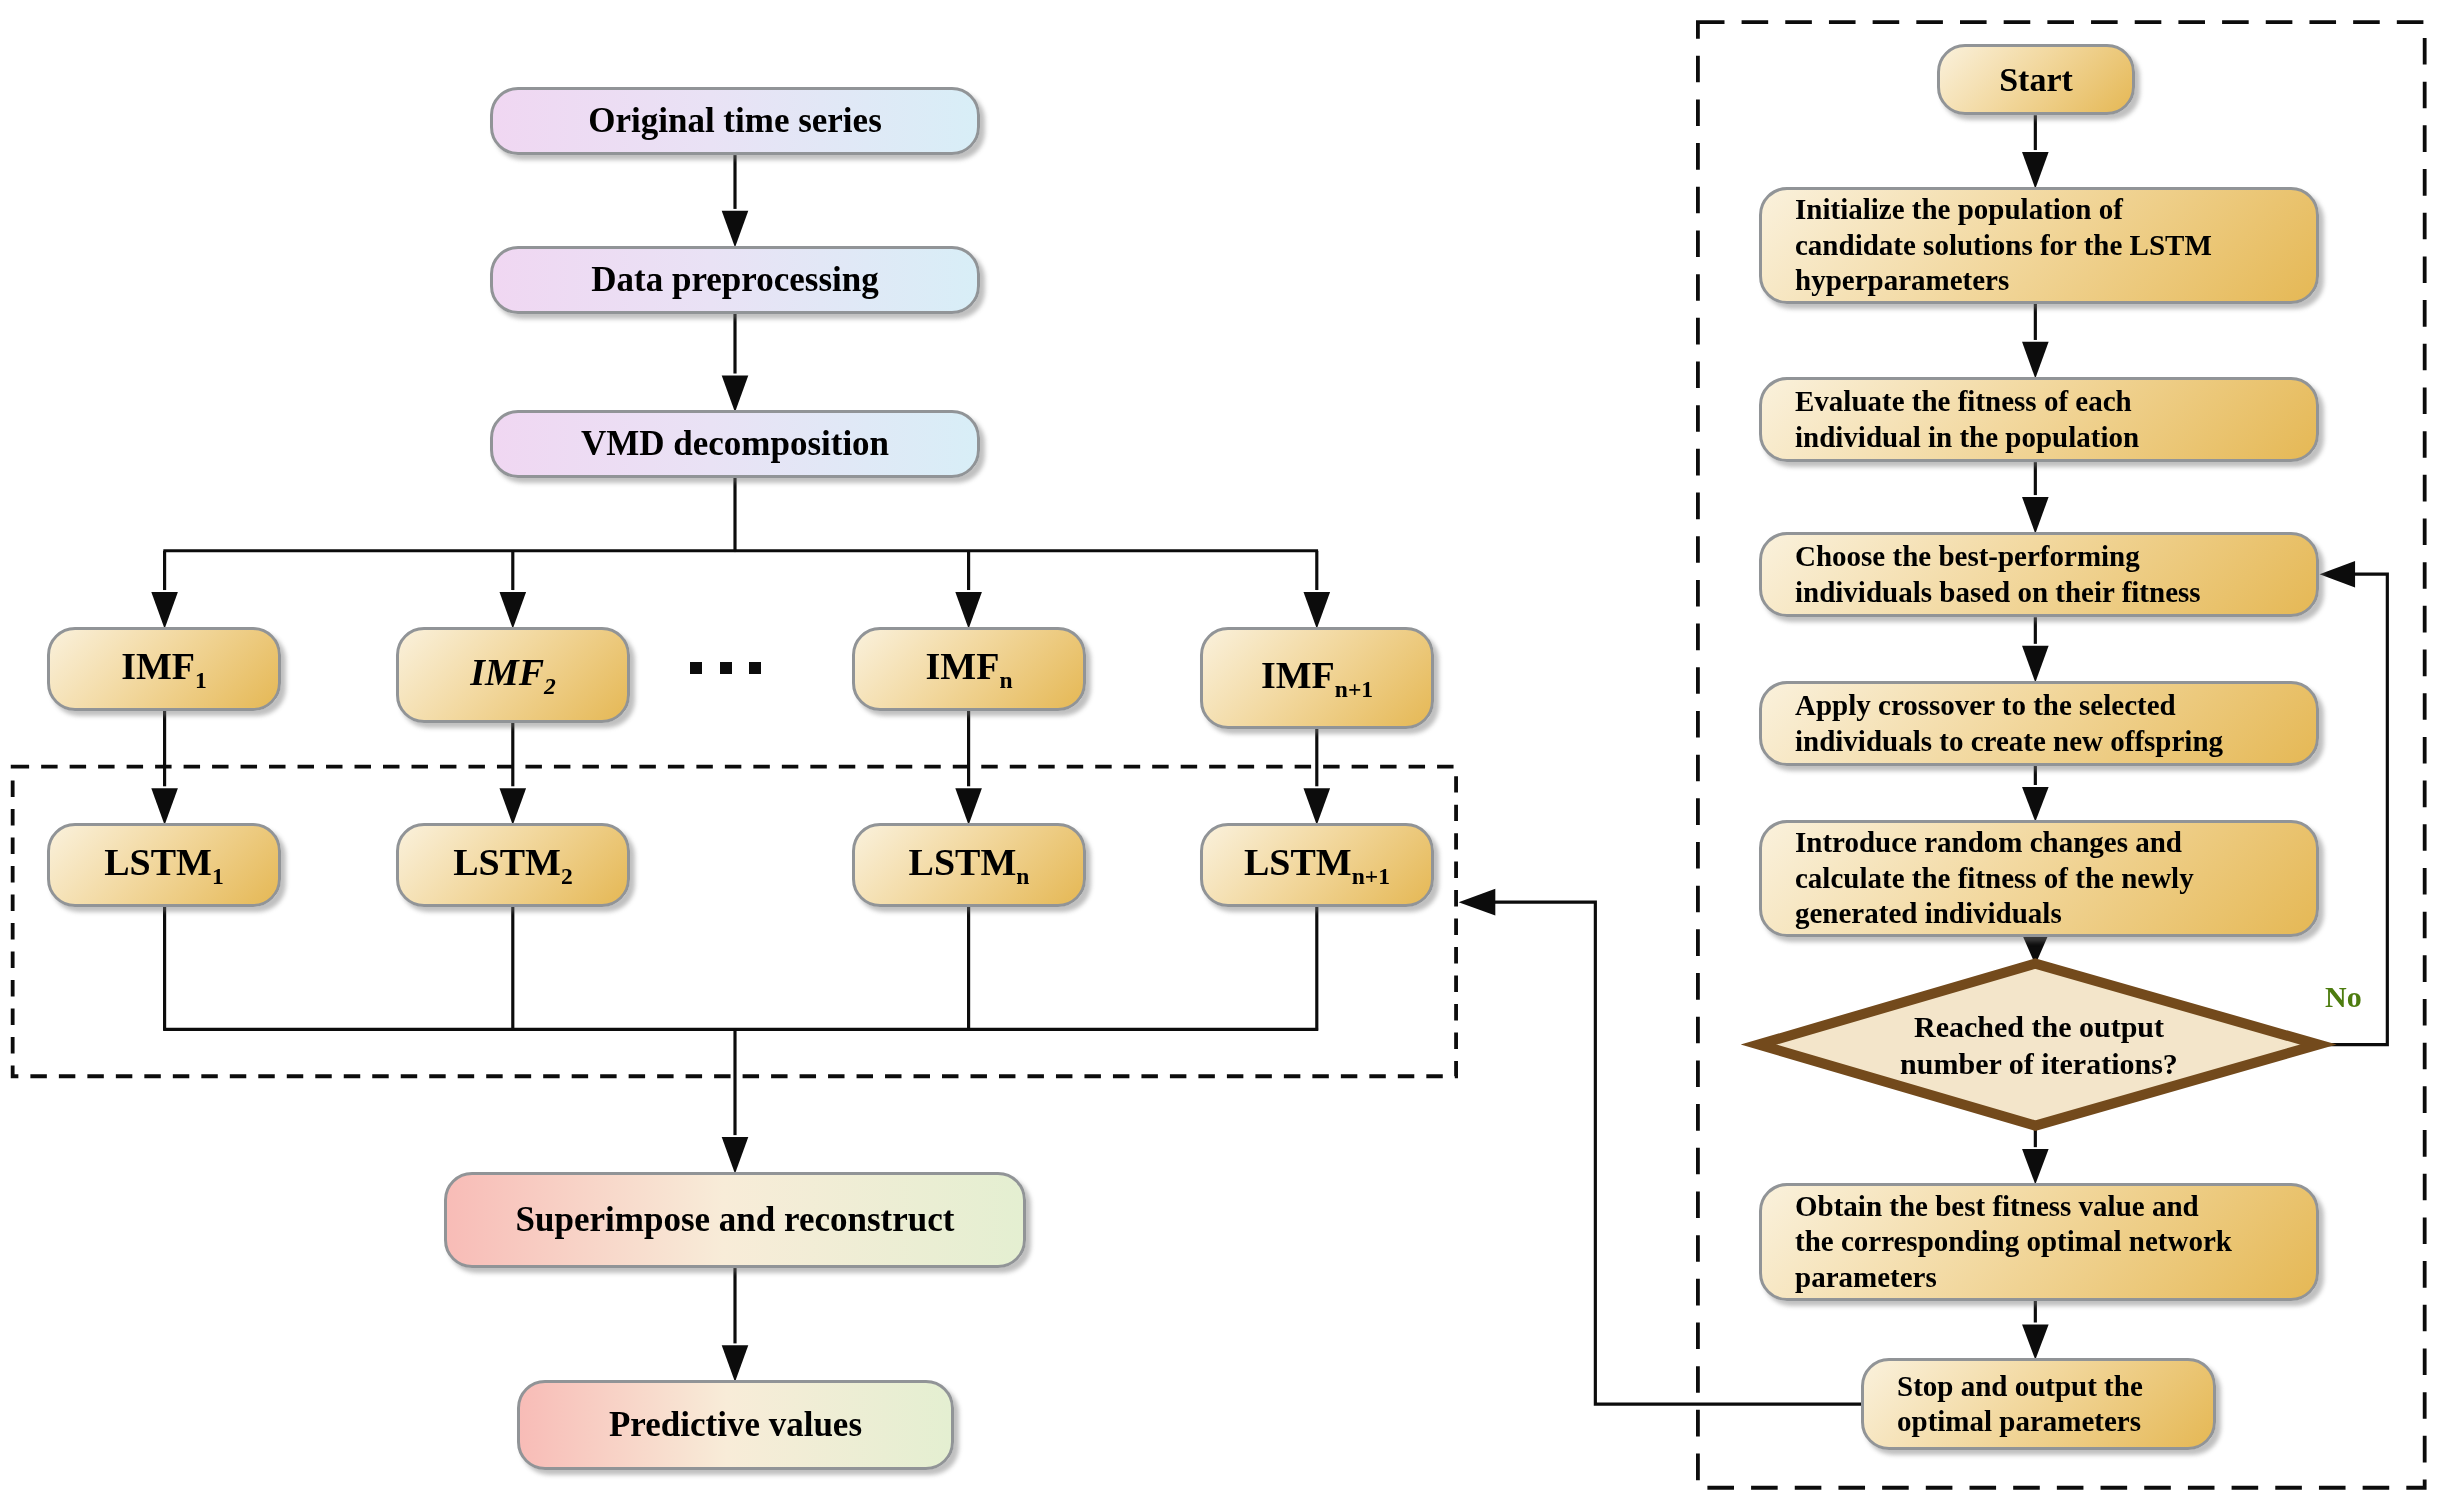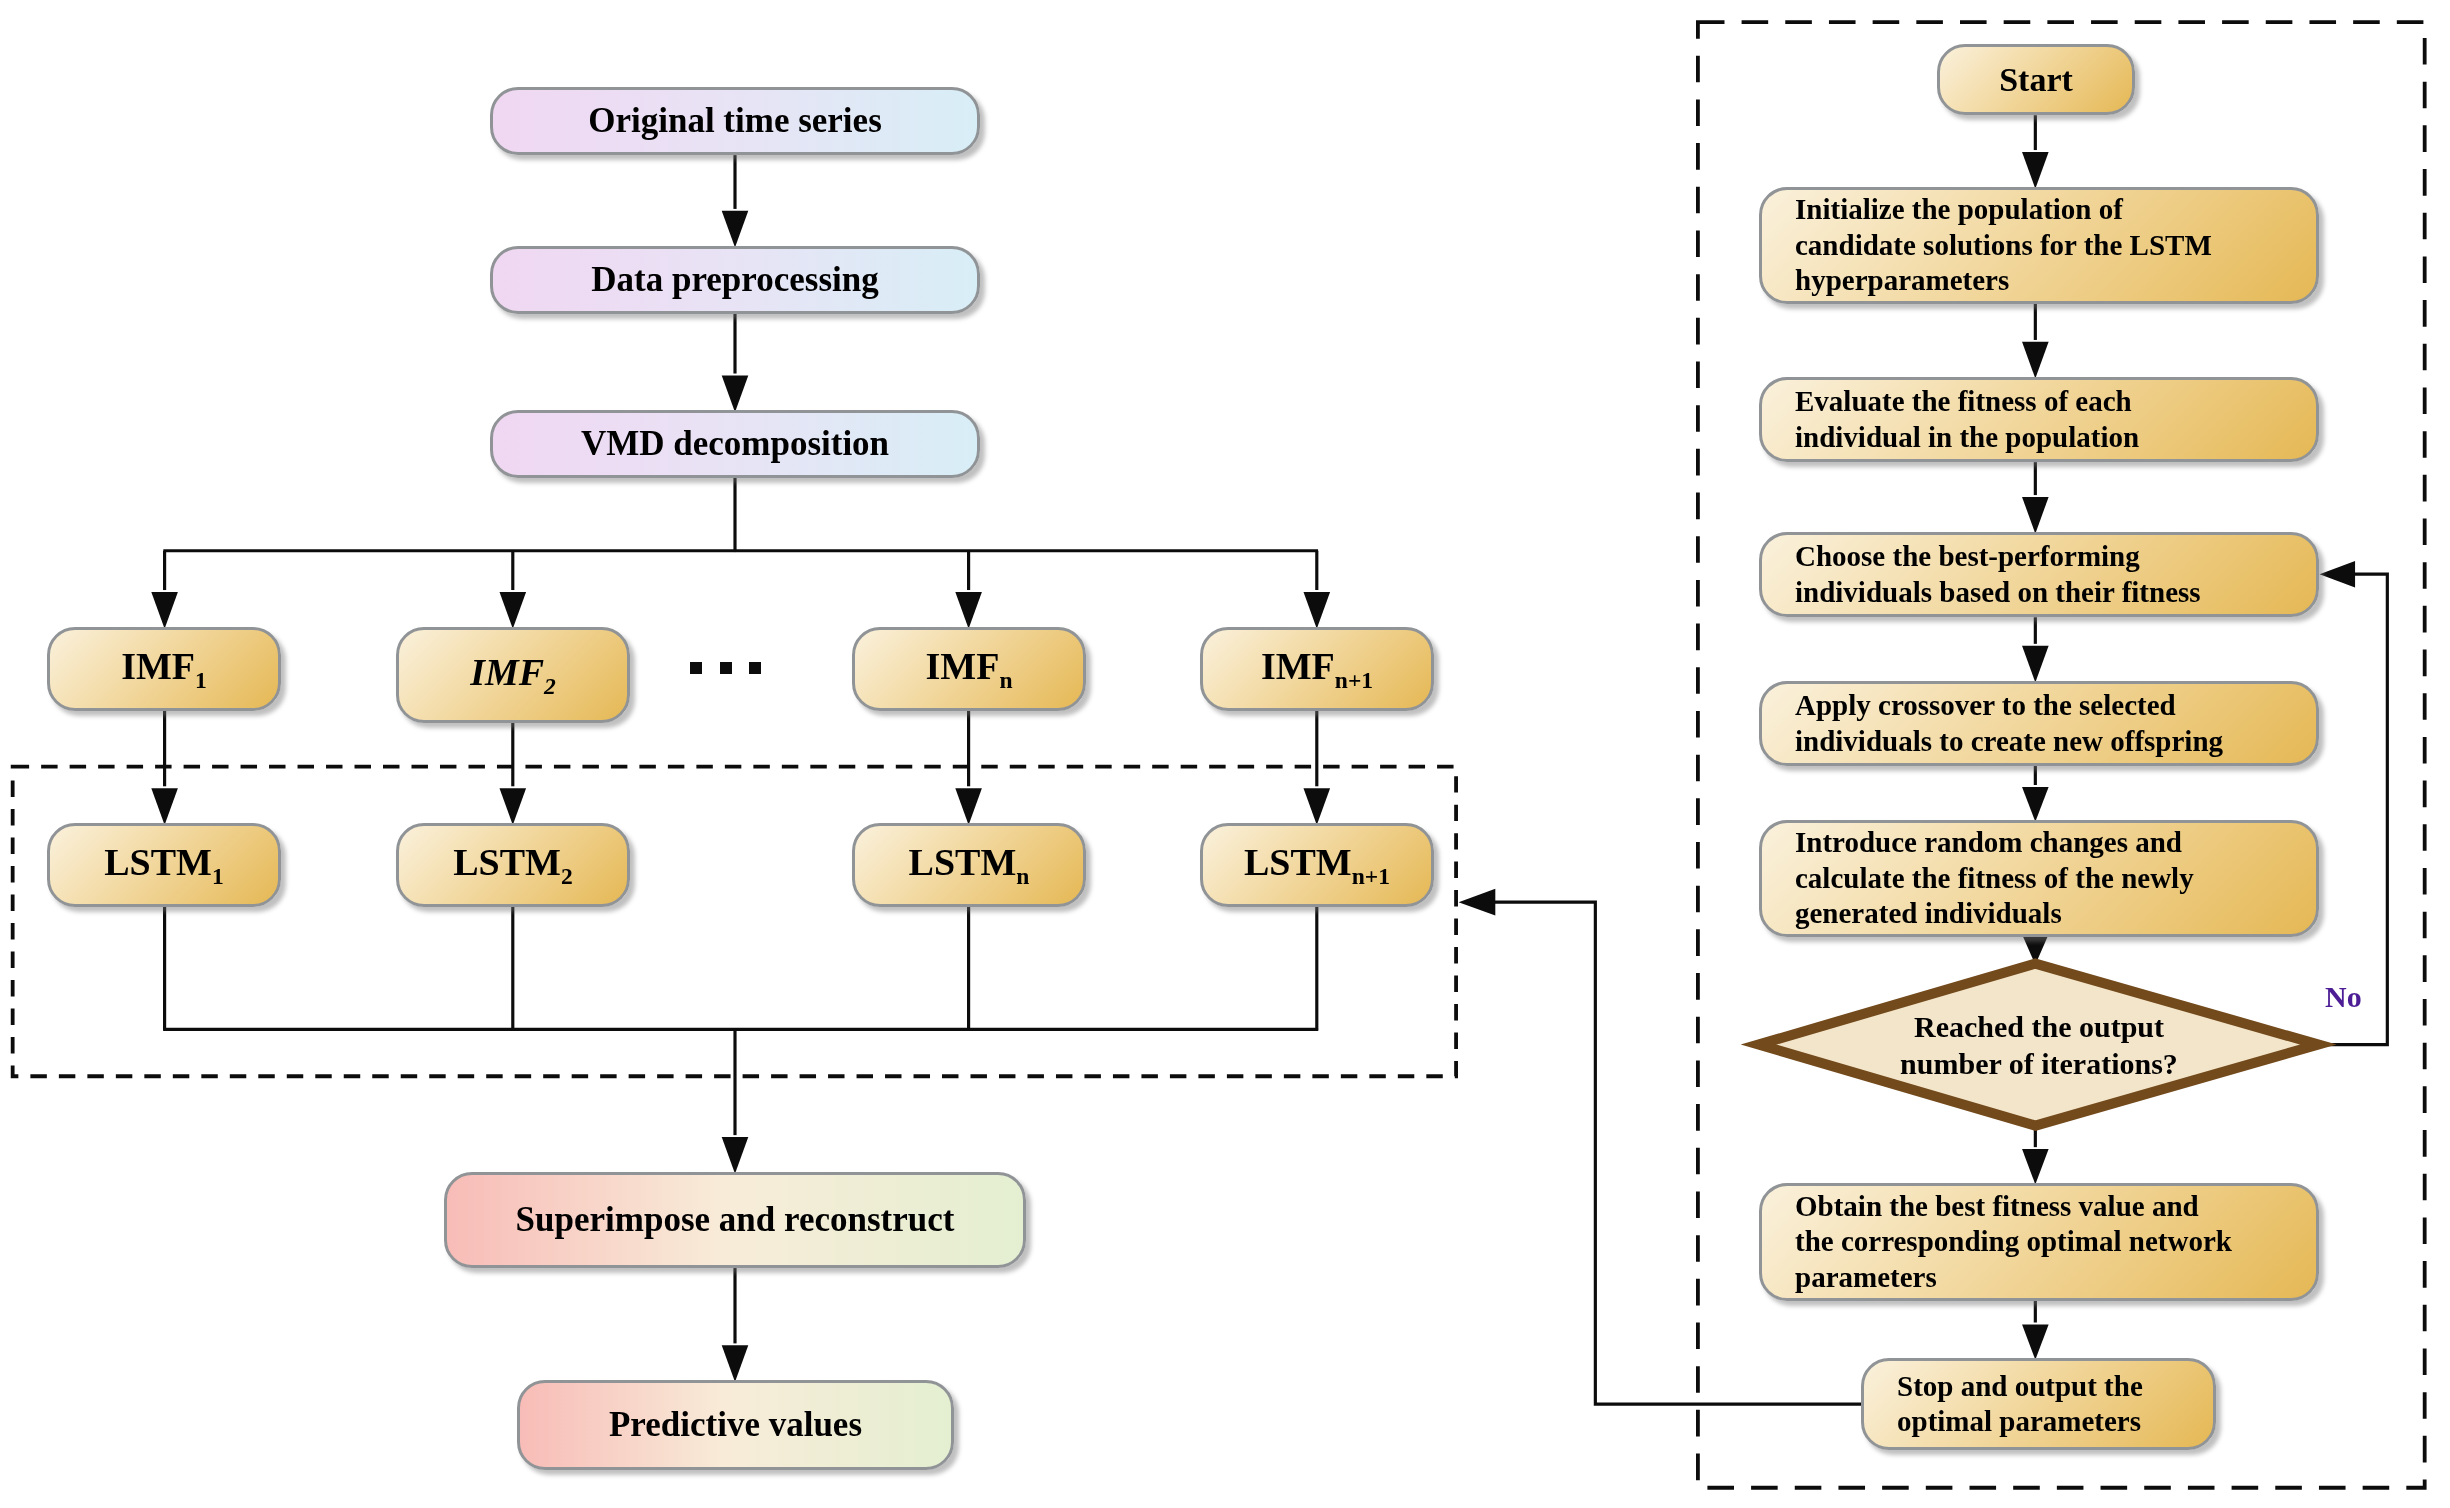--- a/index.html
+++ b/index.html
@@ -42,38 +42,38 @@
   }
   .start-box { font-size: 34px; }
   .diamond-label {
     position: absolute; z-index: 3;
     display: flex; align-items: center; justify-content: center;
     font-weight: bold; font-size: 30px; line-height: 1.25;
     text-align: center; white-space: pre-line; color: #000;
   }
   .no-label {
     position: absolute; z-index: 3;
-    font-weight: bold; font-size: 30px; color: #4c1d95;
+    font-weight: bold; font-size: 30px; color: #4d7c0f;
   }
   .dots {
     position: absolute; z-index: 2;
     display: flex; gap: 17.7px; align-items: center;
   }
   .dots .dot { width: 12px; height: 12px; background: #0c0c0c; }
 
   
   #pipe0 { left: 490px;  top: 87px;  width: 490px; height: 68px; }
   #pipe1 { left: 490px;  top: 246px;  width: 490px; height: 68px; }
   #pipe2 { left: 490px;  top: 410px;  width: 490px; height: 68px; }
 
   
   #imf0 { left: 47px;   top: 627px; width: 234px; height: 84px; }
   #imf1 { left: 396px;  top: 627px; width: 234px; height: 96px; font-style: italic; }
   #imf2 { left: 852px; top: 627px; width: 234px; height: 84px; }
-  #imf3 { left: 1200px; top: 627px; width: 234px; height: 84px; }
+  #imf3 { left: 1200px; top: 627px; width: 234px; height: 102px; }
   #dots { left: 690px; top: 662px; }
 
   
   #lstm0 { left: 47px;   top: 823px; width: 234px; height: 84px; }
   #lstm1 { left: 396px;  top: 823px; width: 234px; height: 84px; }
   #lstm2 { left: 852px; top: 823px; width: 234px; height: 84px; }
   #lstm3 { left: 1200px; top: 823px; width: 234px; height: 84px; }
 
   
   #sup  { left: 444px; top: 1172px; width: 582px; height: 96px; }

